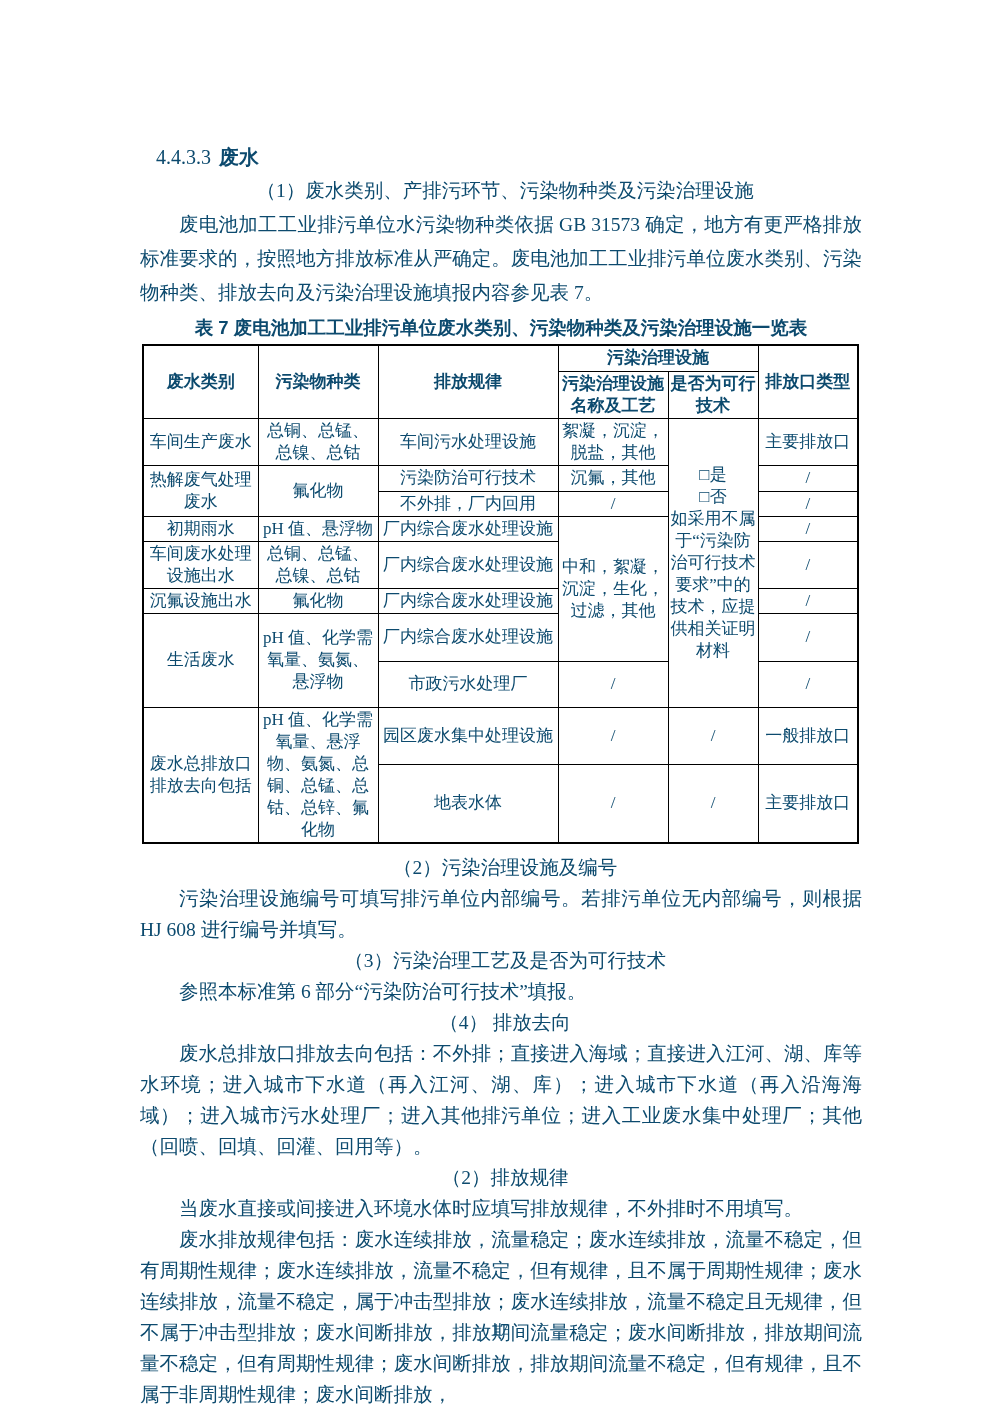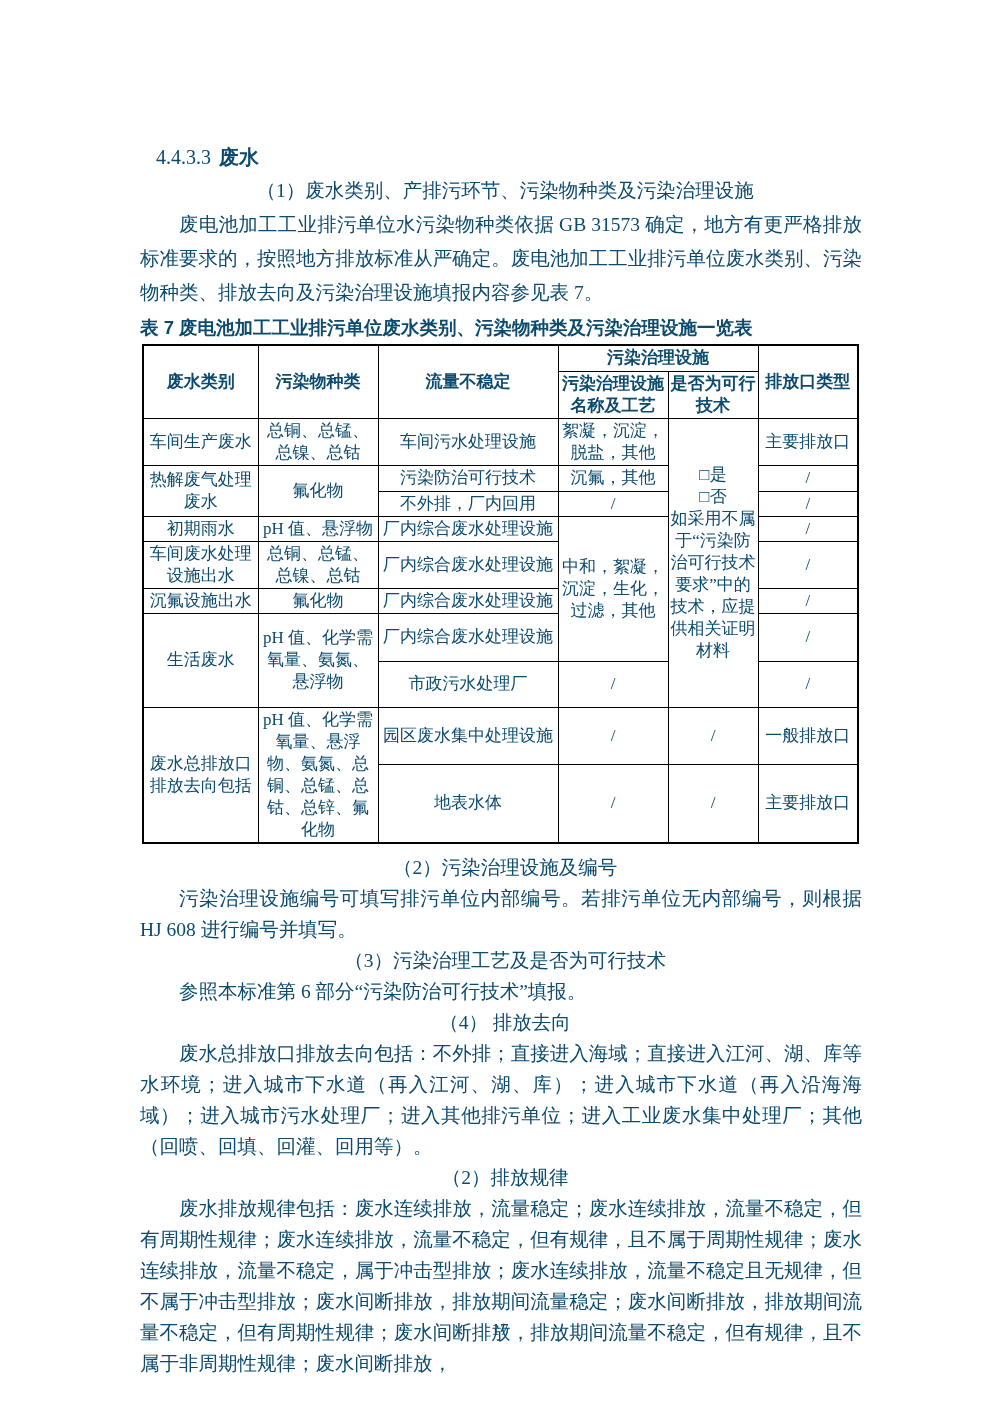--- a/index.html
+++ b/index.html
@@ -21,21 +21,21 @@
   .heading .num{font-weight:normal;}
   .heading .ttl{font-weight:bold;font-family:"Liberation Sans","DejaVu Sans",sans-serif;margin-left:8px;}
   p{margin:0;font-size:19.5px;line-height:34px;text-align:justify;}
   p.item{padding-left:8px;text-align:center;}
   p.indent{text-indent:2em;}
   .lower p{line-height:31px;}
   .table-caption{
     font-weight:bold;
     font-family:"Liberation Sans","DejaVu Sans",sans-serif;
     font-size:18.5px;
-    text-align:left;
+    text-align:center;
     margin:4px 0 2px 0;
     line-height:28px;
   }
   table.t7{
     border-collapse:collapse;
     table-layout:fixed;
     width:717px;
     margin-left:2px;
     border:2px solid #000;
   }
@@ -79,21 +79,21 @@
         <col style="width:120px">
         <col style="width:180px">
       <col style="width:110px">
         <col style="width:90px">
         <col style="width:100px">
     </colgroup>
     <tbody>
       <tr style="height:26px">
         <td class="hdr" rowspan="2">废水类别</td>
         <td class="hdr" rowspan="2">污染物种类</td>
-        <td class="hdr" rowspan="2">流量不稳定</td>
+        <td class="hdr" rowspan="2">排放规律</td>
         <td class="hdr" colspan="2">污染治理设施</td>
         <td class="hdr" rowspan="2">排放口类型</td>
       </tr>
       <tr style="height:44px">
         <td class="hdr">污染治理设施名称及工艺</td>
         <td class="hdr">是否为可行技术</td>
       </tr>
 
       <tr style="height:42px">
         <td>车间生产废水</td>
@@ -165,18 +165,19 @@
   </table>
 
   <div class="lower" style="margin-top:8px;">
     <p class="item">（2）污染治理设施及编号</p>
     <p class="indent">污染治理设施编号可填写排污单位内部编号。若排污单位无内部编号，则根据 HJ 608 进行编号并填写。</p>
     <p class="item">（3）污染治理工艺及是否为可行技术</p>
     <p class="indent">参照本标准第 6 部分“污染防治可行技术”填报。</p>
     <p class="item">（4） 排放去向</p>
     <p class="indent">废水总排放口排放去向包括：不外排；直接进入海域；直接进入江河、湖、库等水环境；进入城市下水道（再入江河、湖、库）；进入城市下水道（再入沿海海域）；进入城市污水处理厂；进入其他排污单位；进入工业废水集中处理厂；其他（回喷、回填、回灌、回用等）。</p>
     <p class="item">（2）排放规律</p>
+    <p class="indent">当废水直接或间接进入环境水体时应填写排放规律，不外排时不用填写。</p>
     <p class="indent">废水排放规律包括：废水连续排放，流量稳定；废水连续排放，流量不稳定，但有周期性规律；废水连续排放，流量不稳定，但有规律，且不属于周期性规律；废水连续排放，流量不稳定，属于冲击型排放；废水连续排放，流量不稳定且无规律，但不属于冲击型排放；废水间断排放，排放期间流量稳定；废水间断排放，排放期间流量不稳定，但有周期性规律；废水间断排放，排放期间流量不稳定，但有规律，且不属于非周期性规律；废水间断排放，</p>
   </div>
 
   <div class="page-number">17</div>
 
 </div>
 
 </body></html>

